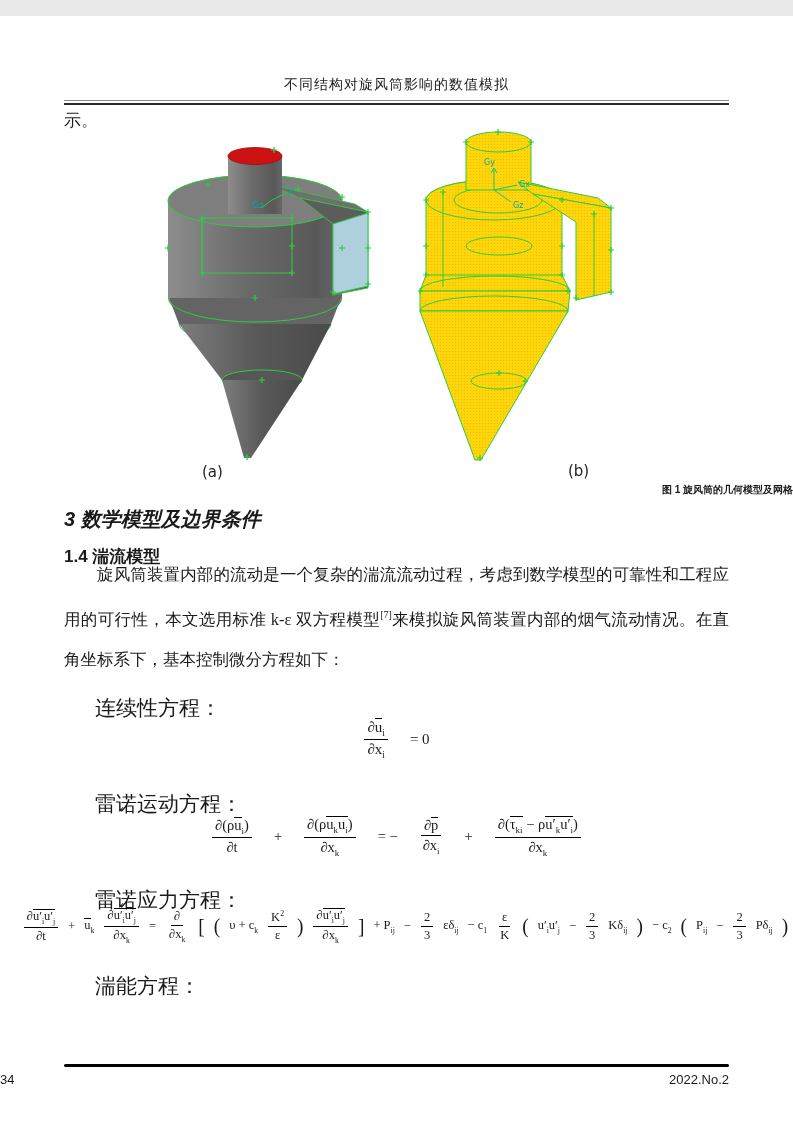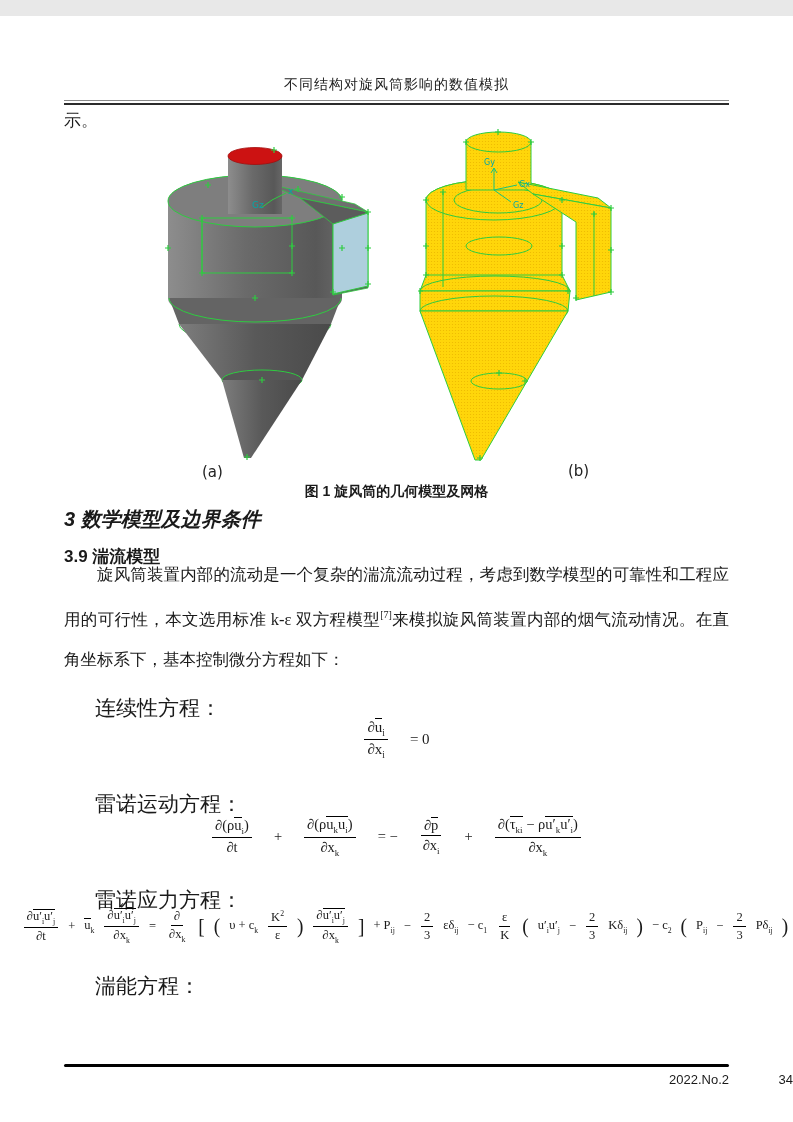--- a/index.html
+++ b/index.html
@@ -3,41 +3,41 @@
 <meta charset="utf-8">
 <style>
   html,body{margin:0;padding:0;background:#e8e8e8;}
   .page{position:relative;width:793px;height:1122px;background:#ffffff;margin:16px auto;
         font-family:"Liberation Serif","DejaVu Serif",serif;color:#1a1a1a;overflow:hidden;}
   .abs{position:absolute;}
   .header-title{top:60px;left:0;right:0;text-align:center;font-size:14px;letter-spacing:1px;color:#222;}
   .header-rule{top:84px;left:64px;width:665px;height:2px;border-top:1px solid #8a8a8a;border-bottom:2px solid #2b2b2b;}
   .leading-text{top:93px;left:64px;font-size:17px;}
   .fig-label{font-family:"DejaVu Sans","Liberation Sans",sans-serif;font-size:15px;color:#222;}
-  .caption{top:467px;left:0;right:0;text-align:center;font-family:"Liberation Sans","DejaVu Sans",sans-serif;
-           font-weight:bold;font-size:14px;}
+  .caption{top:467px;left:0;right:0;text-align:right;font-family:"Liberation Sans","DejaVu Sans",sans-serif;
+           font-weight:bold;font-size:10px;}
   .h1{top:490px;left:64px;font-family:"Liberation Sans","DejaVu Sans",sans-serif;font-weight:bold;font-size:20px;font-style:italic;}
   .h2{top:529px;left:64px;font-family:"Liberation Sans","DejaVu Sans",sans-serif;font-weight:bold;font-size:17px;}
   .para{top:539px;left:64px;width:665px;font-size:16.5px;line-height:40px;text-align:justify;text-indent:2em;}
   .para sup{font-size:10px;}
   .eq-label{left:95px;font-size:21px;}
   .eq-row{left:0;right:0;display:flex;align-items:center;justify-content:center;gap:21px;
           font-family:"Liberation Serif","DejaVu Serif",serif;}
   #eq1{top:702px;font-size:15px;}
   #eq2{top:800px;font-size:14.5px;}
   #eq3{top:892px;left:58px;right:40px;font-size:12.5px;gap:9px;}
   .frac{display:inline-flex;flex-direction:column;align-items:center;text-align:center;margin:0 1px;}
   .frac .num{display:block;border-bottom:1px solid #000;padding:0 3px 1px;white-space:nowrap;}
   .frac .den{display:block;padding:1px 3px 0;white-space:nowrap;}
   .bar{display:inline-block;border-top:1px solid #000;line-height:1.1;padding-top:0;}
   sub{font-size:0.62em;}  sup{font-size:0.62em;}
   .big{font-size:1.55em;font-weight:100;line-height:1;transform:scaleY(1.05);}
   .nowrap{white-space:nowrap;}
   .footer-rule{top:1048px;left:64px;width:665px;height:3px;background:#000;border-radius:2px;}
-  .footer-page{top:1056px;left:0;right:0;text-align:right;font-family:"Liberation Sans",sans-serif;font-size:13px;}
+  .footer-page{top:1056px;left:0;right:0;text-align:left;font-family:"Liberation Sans",sans-serif;font-size:13px;}
   .footer-issue{top:1056px;left:64px;width:665px;text-align:right;font-family:"Liberation Sans",sans-serif;font-size:13px;}
   svg text{font-family:"DejaVu Sans",sans-serif;}
 </style>
 </head>
 <body>
 
 <div class="page">
 
   <div class="abs header-title">不同结构对旋风筒影响的数值模拟</div>
   <div class="abs header-rule"></div>
@@ -135,21 +135,21 @@
       M155 170 h6 M158 167 v6  M-1 163 h6 M2 160 v6  M147 163 h6 M150 160 v6  M78 245 h6 M81 242 v6
       M104 253 h6 M107 250 v6  M59 330 h6 M62 327 v6  M173 86 h6 M176 83 v6  M22 64 h6 M25 61 v6"></path>
   </svg>
 
   <div class="abs fig-label" style="left:202px;top:447px;">(a)</div>
   <div class="abs fig-label" style="left:568px;top:446px;">(b)</div>
 
   <div class="abs caption">图 1  旋风筒的几何模型及网格</div>
 
   <div class="abs h1">3  数学模型及边界条件</div>
-  <div class="abs h2">3.9 湍流模型</div>
+  <div class="abs h2">1.4 湍流模型</div>
 
   <p class="abs para" style="margin:0;"><span>旋风筒装置内部的流动是一个复杂的湍流流动过程，考虑到数学模型的可靠性和工程应用的可行性，本文选用标准 k-ε 双方程模型</span><sup>[7]</sup><span>来模拟旋风筒装置内部的烟气流动情况。在直角坐标系下，基本控制微分方程如下：</span></p>
 
   <div class="abs eq-label" style="top:678px;">连续性方程：</div>
   <div id="eq1" class="abs eq-row">
     <span class="frac">
       <span class="num"><span>∂</span><span class="bar">u</span><sub>i</sub></span>
       <span class="den"><span>∂x</span><sub>i</sub></span>
     </span>
     <span class="nowrap">= 0</span>

